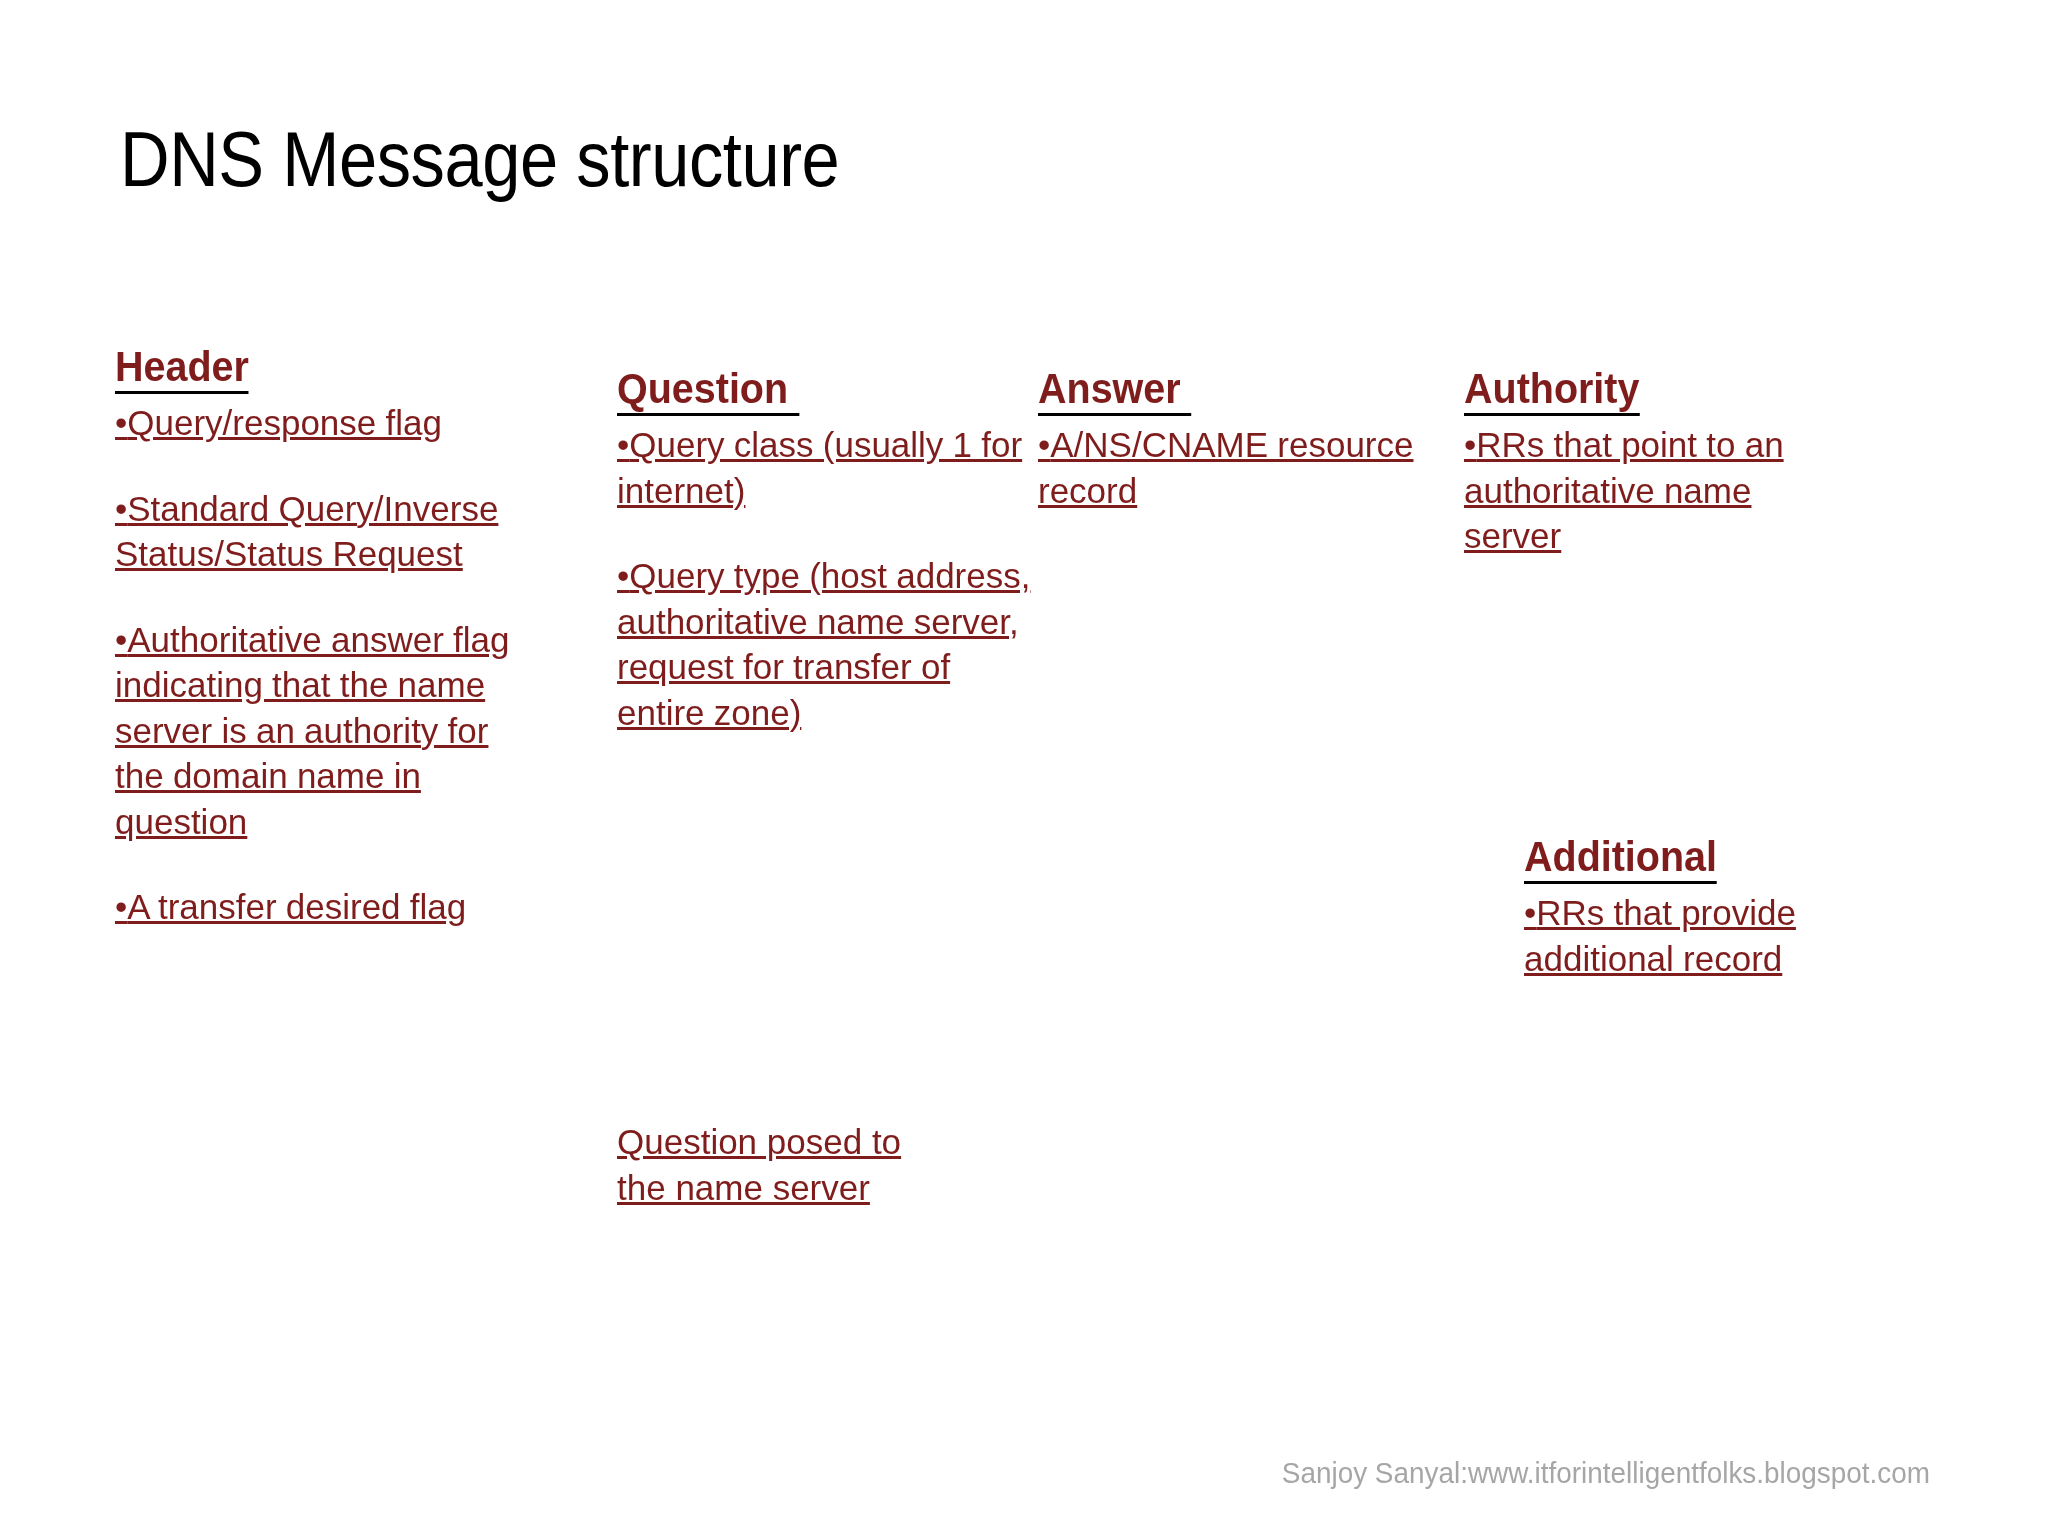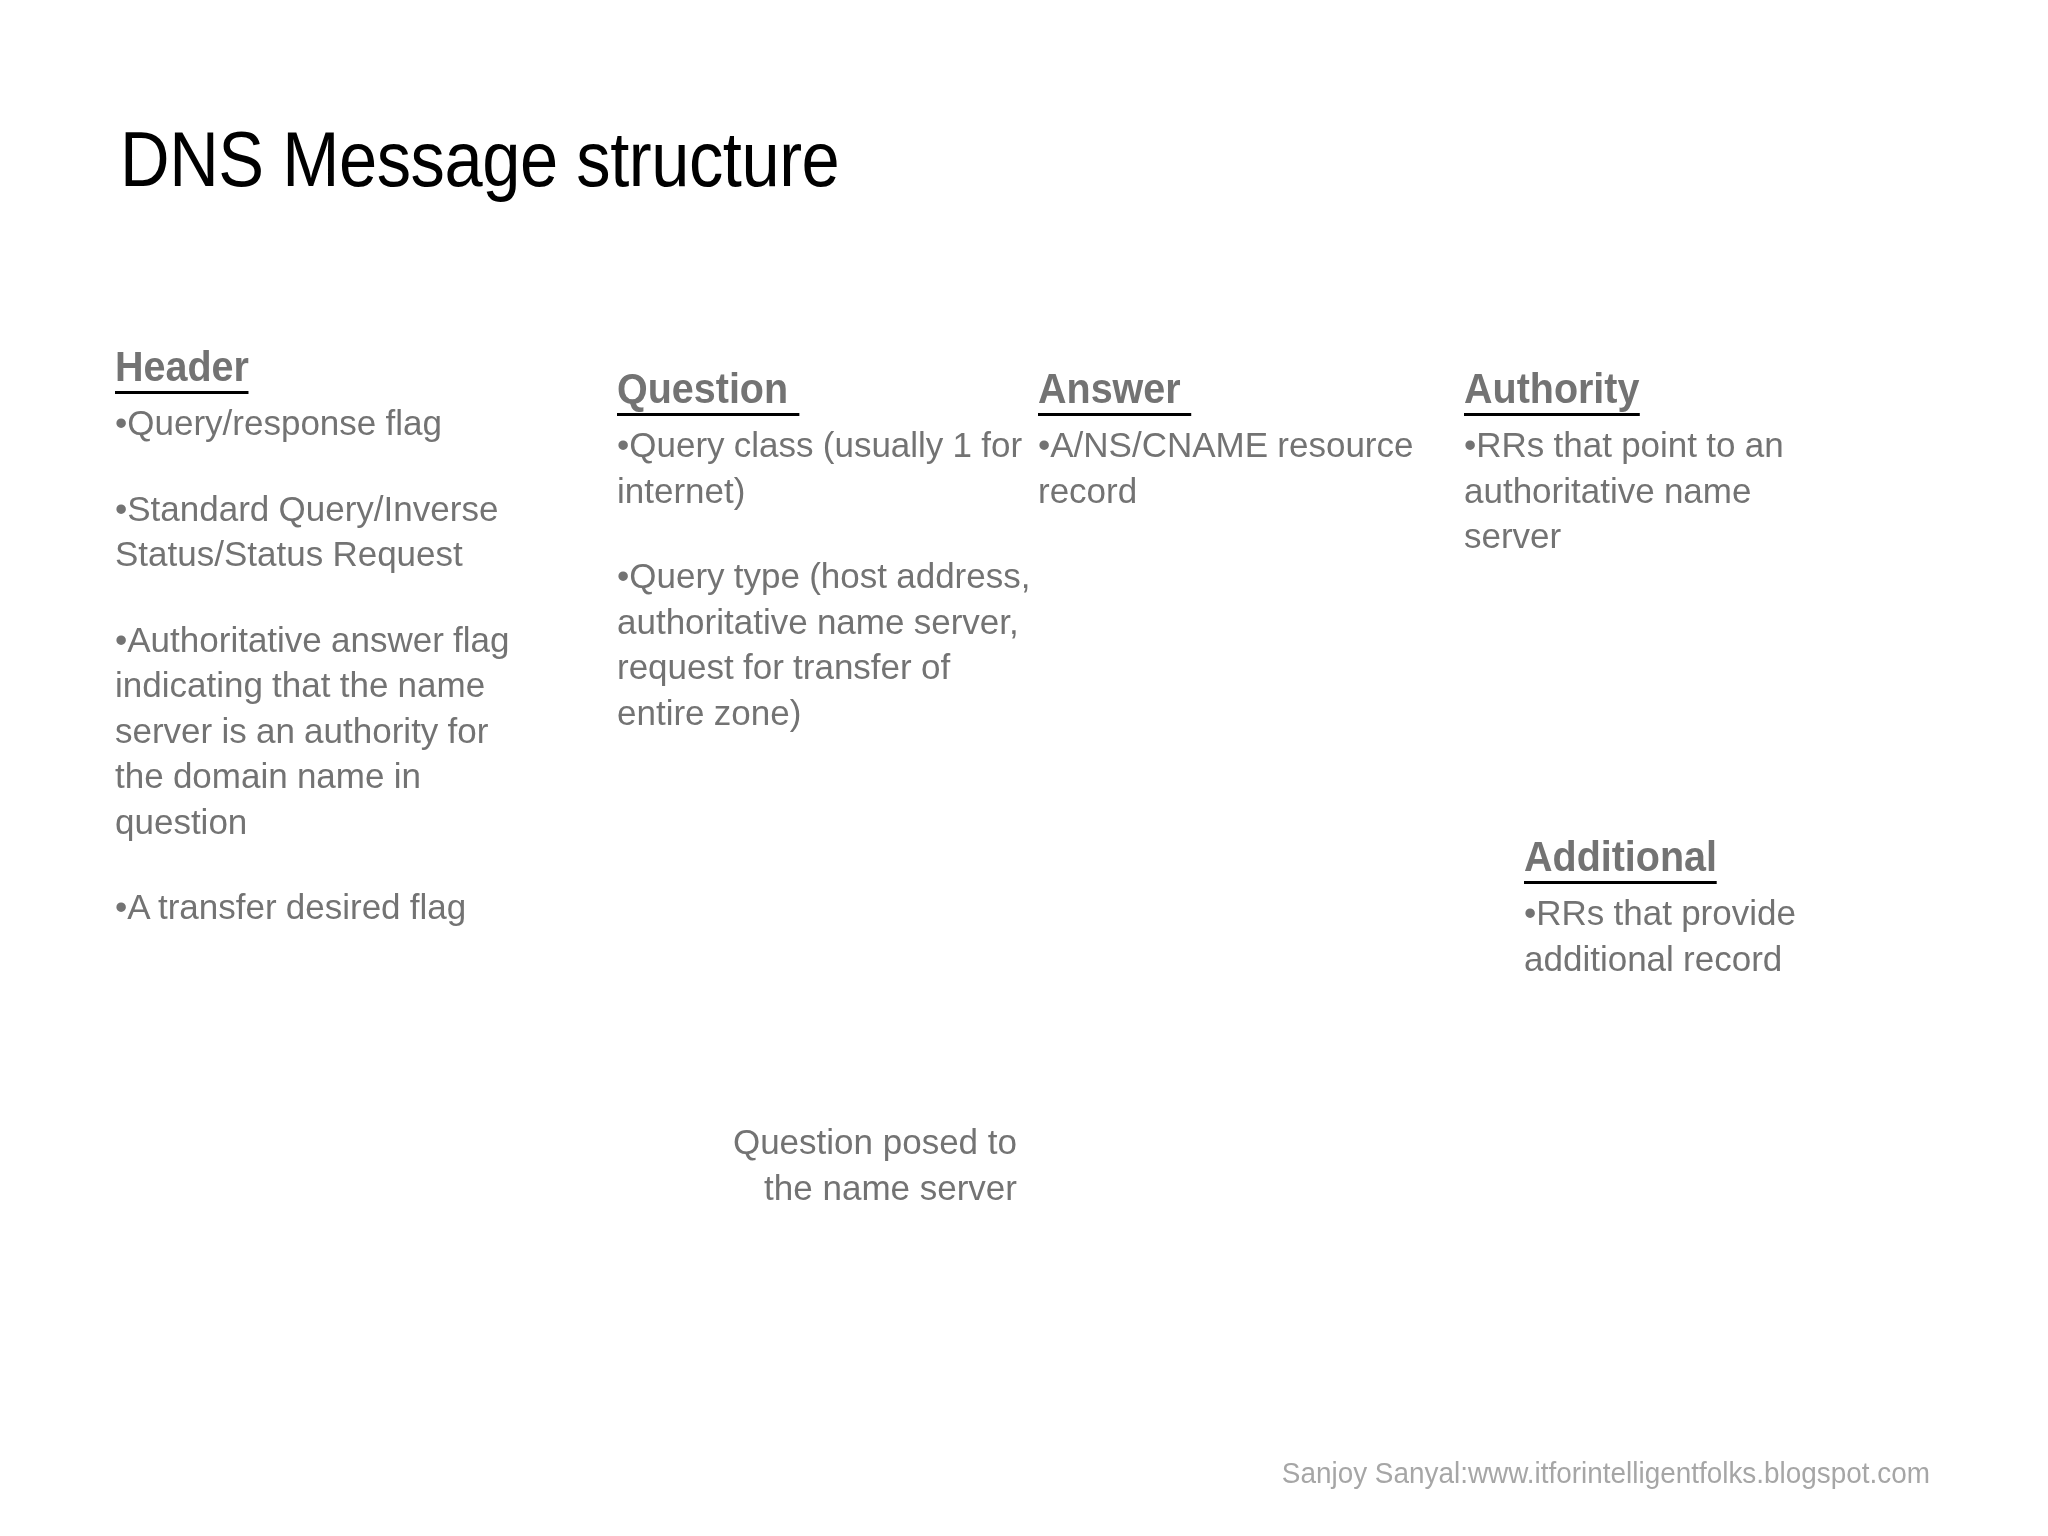--- a/index.html
+++ b/index.html
@@ -38,28 +38,29 @@
     transform: scaleX(0.88);
     transform-origin: left top;
   }
 
   
   .col {
     position: absolute;
     font-family: "Liberation Sans", sans-serif;
     font-size: 35px;
     line-height: 1.30;
-    color: #737373;
+    color: #7f1d1d;
+    text-decoration: underline;
   }
   .col-header    { left: 115px;  top: 300px; width: 430px; }
   .col-question  { left: 617px;  top: 322px; width: 420px; }
   .col-answer    { left: 1038px; top: 322px; width: 400px; }
   .col-authority { left: 1464px; top: 322px; width: 390px; }
   .col-additional{ left: 1524px; top: 790px; width: 340px; }
-  .col-note      { left: 617px;  top: 1076px; width: 400px; text-align: right; }
+  .col-note      { left: 617px;  top: 1076px; width: 400px; }
 
   .sec-heading {
     font-family: "Liberation Sans", sans-serif;
     font-weight: 700;
     font-size: 42px;
     line-height: 1.12;
     display: inline-block;
     border-bottom: 3px solid #000000;
     padding-bottom: 1px;
     margin-bottom: 6px;

